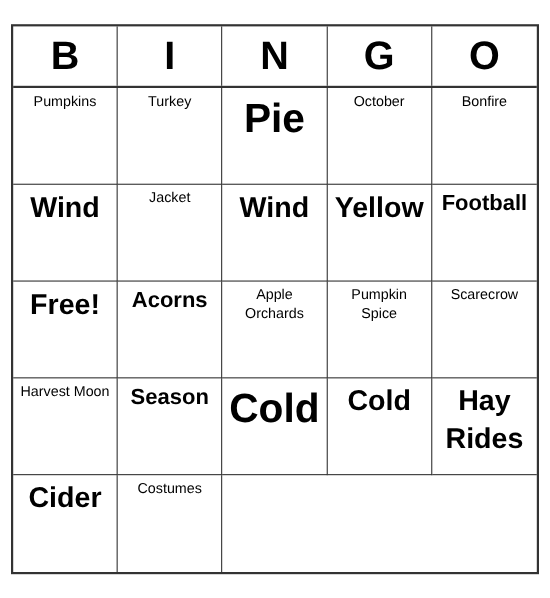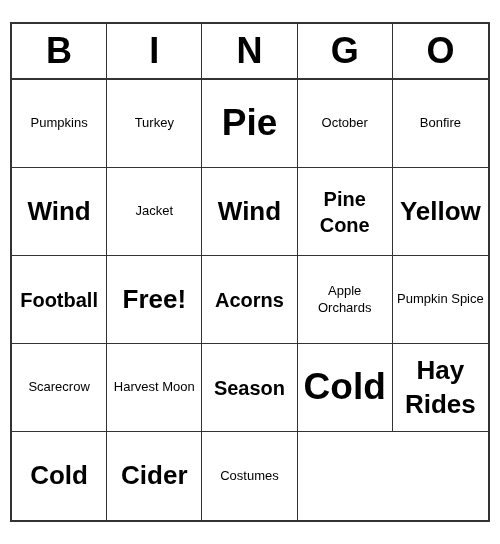--- a/index.html
+++ b/index.html
@@ -38,21 +38,21 @@
     .bingo-grid {
       display: grid;
       grid-template-columns: repeat(5, 1fr);
       grid-template-rows: repeat(5, 88px);
     }
     .bingo-cell {
       border-right: 1px solid #333;
       border-bottom: 1px solid #333;
       display: flex;
       justify-content: center;
-      align-items: center;
+      align-items: flex-start;
       text-align: center;
       padding: 4px;
     }
     .bingo-cell:nth-child(5n) {
       border-right: none;
     }
     .bingo-cell:nth-child(n+21) {
       border-bottom: none;
     }
     .cell-text {
@@ -102,23 +102,20 @@
       <div class="bingo-cell">
         <span class="cell-text large">Wind</span>
       </div>
       <div class="bingo-cell">
         <span class="cell-text">Jacket</span>
       </div>
       <div class="bingo-cell">
         <span class="cell-text large">Wind</span>
       </div>
       <div class="bingo-cell">
-        <span class="cell-text medium">Pine Cone</span>
-      </div>
-      <div class="bingo-cell">
         <span class="cell-text large">Yellow</span>
       </div>
       <div class="bingo-cell">
         <span class="cell-text medium">Football</span>
       </div>
       <div class="bingo-cell">
         <span class="cell-text large">Free!</span>
       </div>
       <div class="bingo-cell">
         <span class="cell-text medium">Acorns</span>
@@ -135,24 +132,24 @@
       <div class="bingo-cell">
         <span class="cell-text">Harvest Moon</span>
       </div>
       <div class="bingo-cell">
         <span class="cell-text medium">Season</span>
       </div>
       <div class="bingo-cell">
         <span class="cell-text xlarge">Cold</span>
       </div>
       <div class="bingo-cell">
-        <span class="cell-text large">Hay Rides</span>
+        <span class="cell-text large">Cold</span>
       </div>
       <div class="bingo-cell">
-        <span class="cell-text large">Cold</span>
+        <span class="cell-text large">Hay Rides</span>
       </div>
       <div class="bingo-cell">
         <span class="cell-text large">Cider</span>
       </div>
       <div class="bingo-cell">
         <span class="cell-text">Costumes</span>
       </div>
     </div>
 </div>
 

